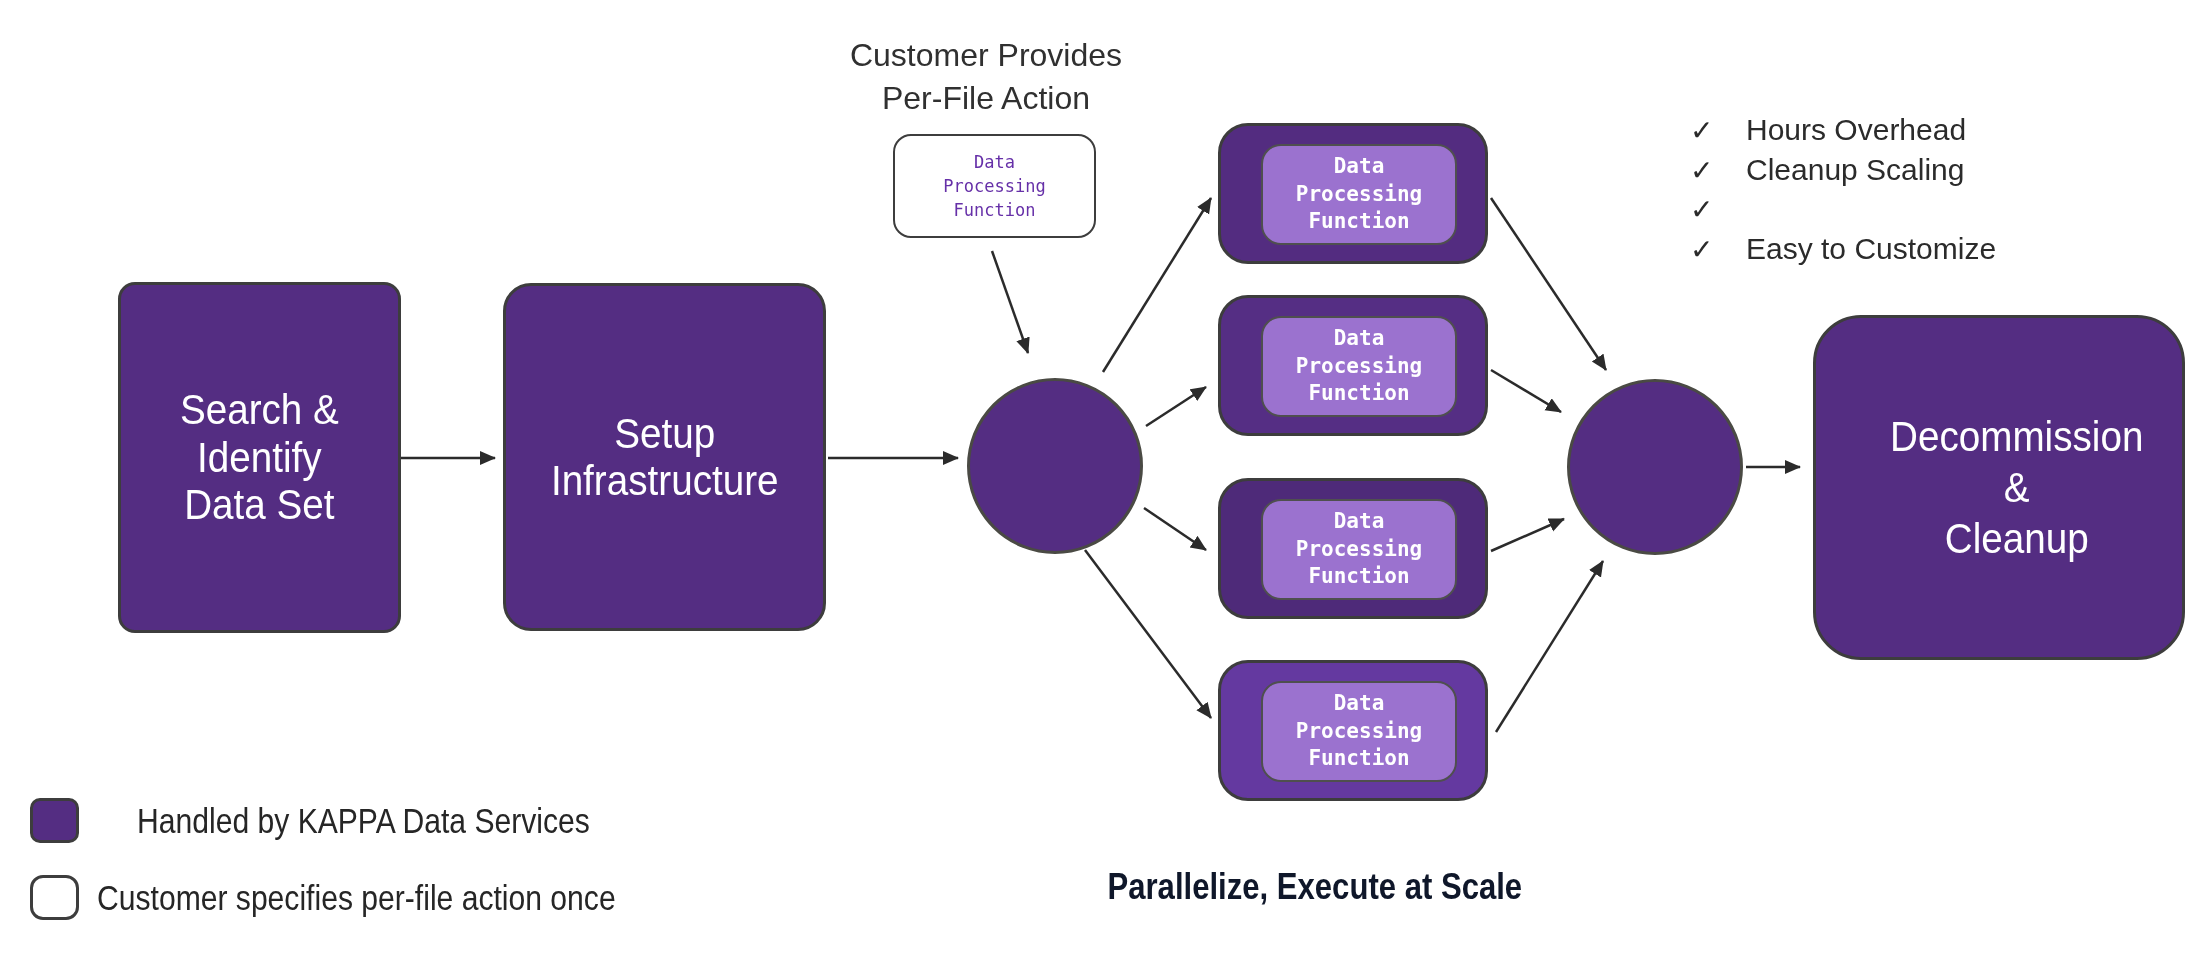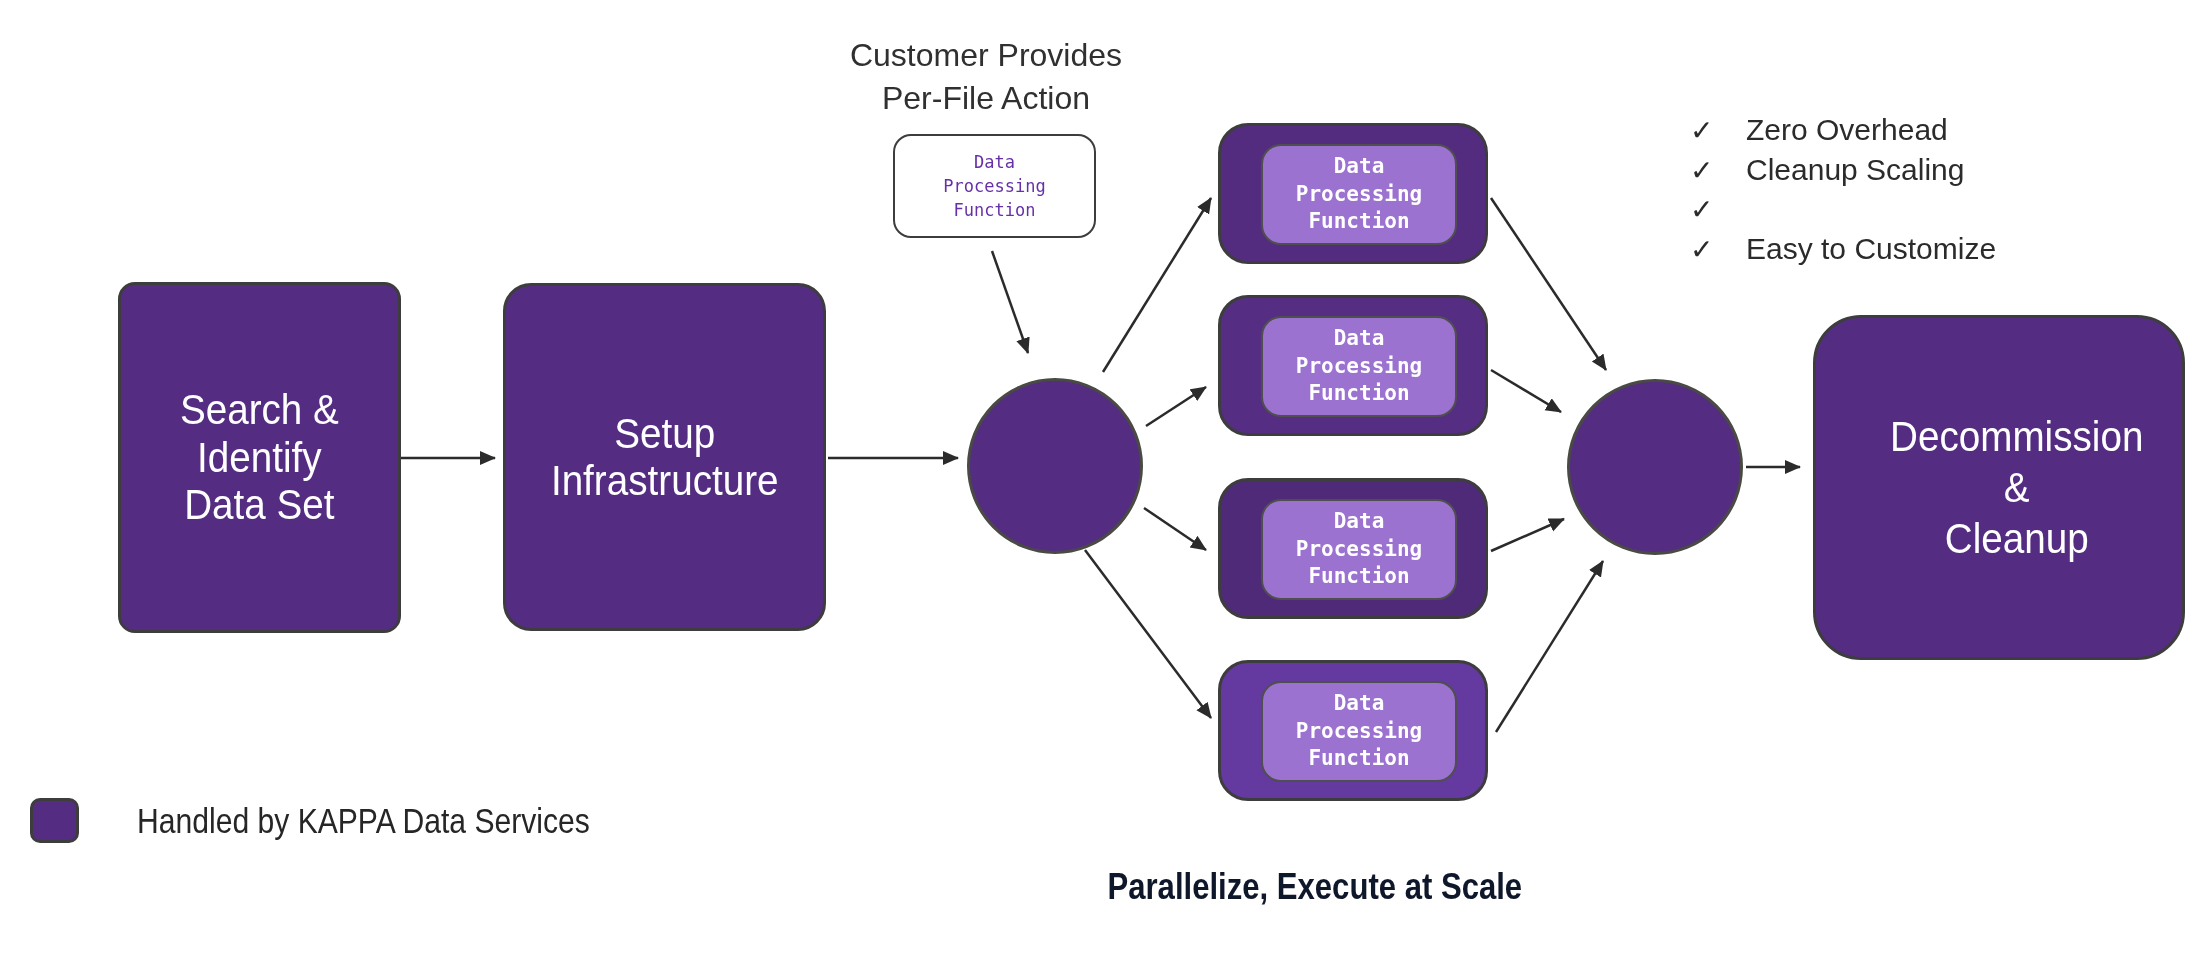--- a/index.html
+++ b/index.html
@@ -141,37 +141,41 @@
 
   <div class="stage" style="left: 1813px; top: 315px; width: 372px; height: 345px; border-radius: 48px; background: rgb(84, 45, 130); padding-left: 35px;">
     <span class="stage-label" style="line-height:1.22;">Decommission
 &amp;
 Cleanup</span>
   </div>
 
   <div class="benefits">
     <div class="benefit-row">
       <span class="benefit-check">✓</span>
-      <span>Zero Overhead</span>
+      <span>Hours Overhead</span>
     </div>
     <div class="benefit-row">
       <span class="benefit-check">✓</span>
       <span>Cleanup Scaling</span>
     </div>
     <div class="benefit-row">
       <span class="benefit-check">✓</span>
     </div>
     <div class="benefit-row">
       <span class="benefit-check">✓</span>
       <span>Easy to Customize</span>
     </div>
   </div>
 
   <div class="legend-row" style="left:30px;top:798px;gap:40px;">
     <span class="legend-swatch" style="background: rgb(84, 45, 130);"></span>
     <span class="legend-label">Handled by KAPPA Data Services</span>
   </div>
+  <div class="legend-row" style="left:30px;top:875px;">
+    <span class="legend-swatch plain"></span>
+    <span class="legend-label">Customer specifies per-file action once</span>
+  </div>
 
   <div class="footer-caption">
     <span>Parallelize, Execute at Scale</span>
   </div>
 
 </div>
 
 </body></html>

